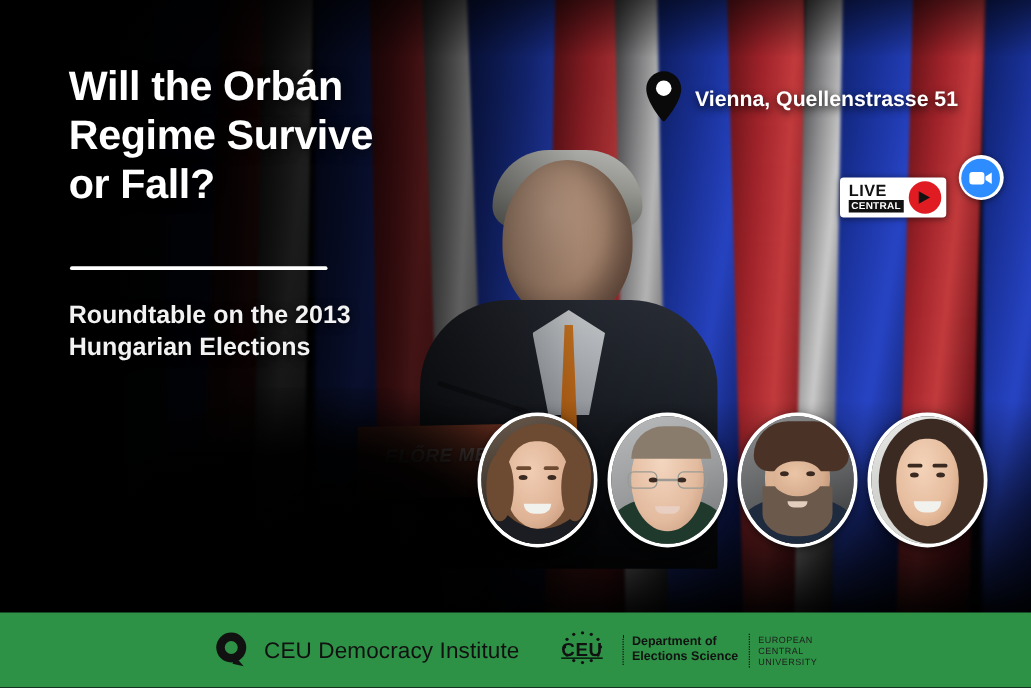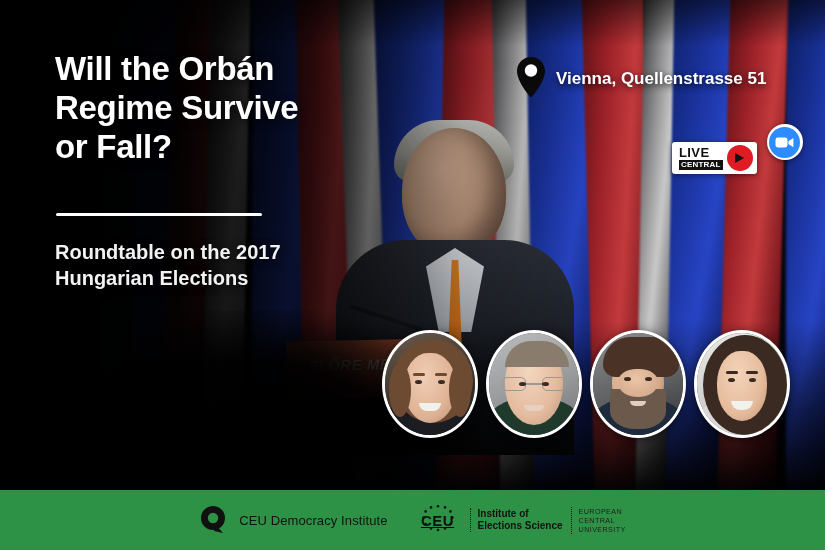--- a/index.html
+++ b/index.html
@@ -203,21 +203,21 @@
   .p-beard { position:absolute; left:50%; transform:translateX(-50%); border-radius:0 0 45% 45%; }
 
   
   #footer {
     position:absolute; left:0; right:0; bottom:0; height:60px;
     background:#2e9246;
     display:flex; align-items:center; justify-content:center; gap:26px;
   }
   #logo-di { display:flex; align-items:center; gap:10px; }
   #logo-di-mark { position:relative; width:30px; height:30px; }
-  #logo-di-label { color:#111; font-size:13px; letter-spacing:.1px; white-space:nowrap; }
+  #logo-di-label { color:#111; font-size:18px; letter-spacing:.1px; white-space:nowrap; }
 
   #logo-ceu { display:flex; align-items:center; gap:8px; }
   #ceu-emblem { position:relative; width:48px; height:34px; display:flex; align-items:center; justify-content:center;text-decoration:underline; }
   #ceu-word { color:#111; font-weight:bold; font-size:15px; letter-spacing:.5px; z-index:2; }
   #ceu-dept {
     border-left:1.5px dotted #111; padding-left:7px;
     color:#111; font-weight:bold; font-size:10px; line-height:12px; white-space:nowrap;
   }
   #ceu-full {
     border-left:1.5px dotted #111; padding-left:7px;
@@ -265,21 +265,21 @@
     <div id="vig-top"></div>
     <div id="vig-left"></div>
     <div id="vig-bottom"></div>
     <div id="vig-blob"></div>
   </div>
 
   <div id="headline" style="white-space:pre-line;">Will the Orbán
 Regime Survive
 or Fall?</div>
   <div id="divider"></div>
-  <div id="subtitle" style="white-space:pre-line;">Roundtable on the 2017
+  <div id="subtitle" style="white-space:pre-line;">Roundtable on the 2013
 Hungarian Elections</div>
 
   <div id="location">
     <span>
       <svg width="32" height="42" viewBox="0 0 32 42" aria-hidden="true">
         <path d="M16 1C8.3 1 2 7.3 2 15c0 10.5 12 24.5 13.2 25.8.4.5 1.2.5 1.6 0C18 39.5 30 25.5 30 15 30 7.3 23.7 1 16 1z" fill="#0a0a0a"></path>
         <circle cx="16" cy="14.5" r="6.2" fill="#ffffff"></circle>
       </svg>
     </span>
     <span id="location-label">Vienna, Quellenstrasse 51</span>
@@ -395,21 +395,21 @@
             <circle cx="11.6" cy="21" r="1.3"></circle>
               <circle cx="9.6" cy="14.5" r="1.3"></circle>
             <circle cx="11.6" cy="8.4" r="1.3"></circle>
               <circle cx="17" cy="4.4" r="1.3"></circle>
           </g>
         </svg>
         <span id="ceu-word">CEU</span>
       </div>
 
       <div id="ceu-dept">
-        <div>Institute of</div>
+        <div>Department of</div>
         <div>Elections Science</div>
       </div>
 
       <div id="ceu-full">
         <div>EUROPEAN</div>
         <div>CENTRAL</div>
         <div>UNIVERSITY</div>
       </div>
     </div>
 

